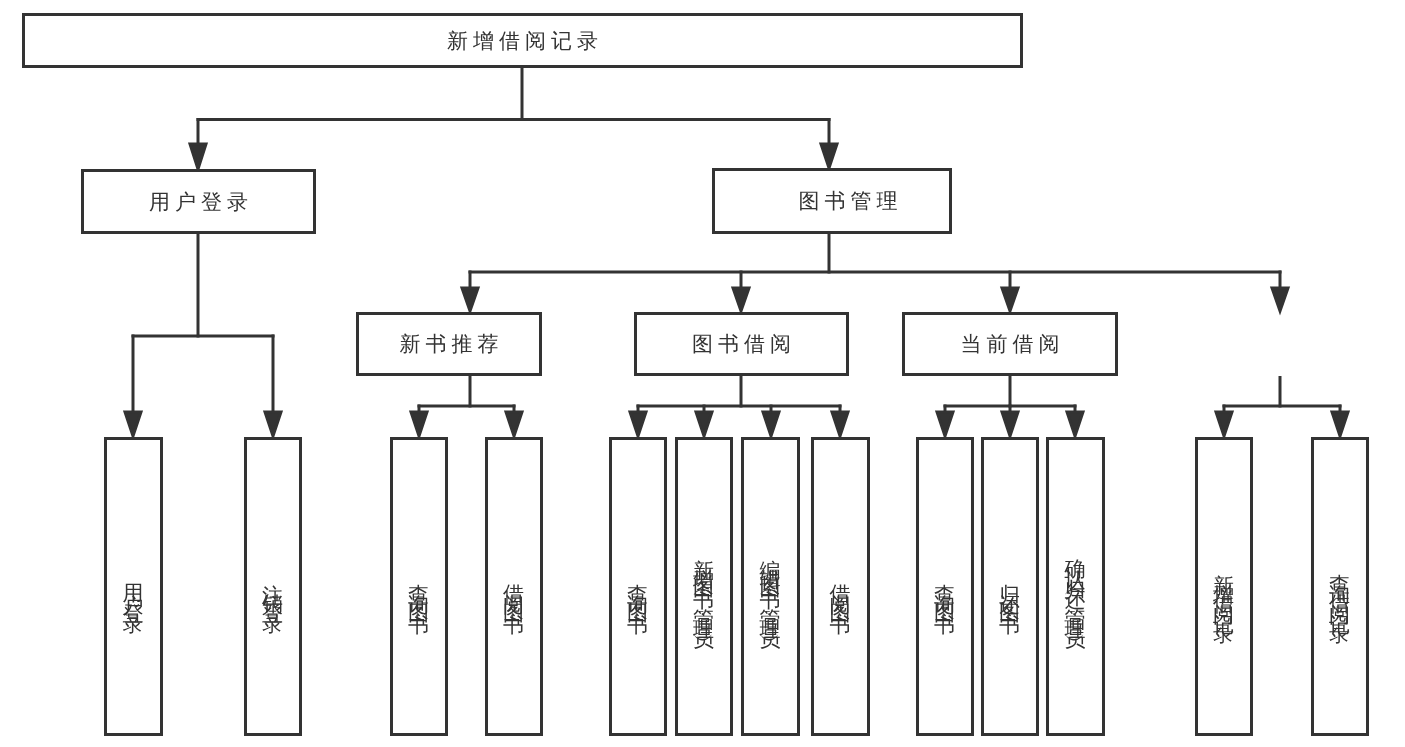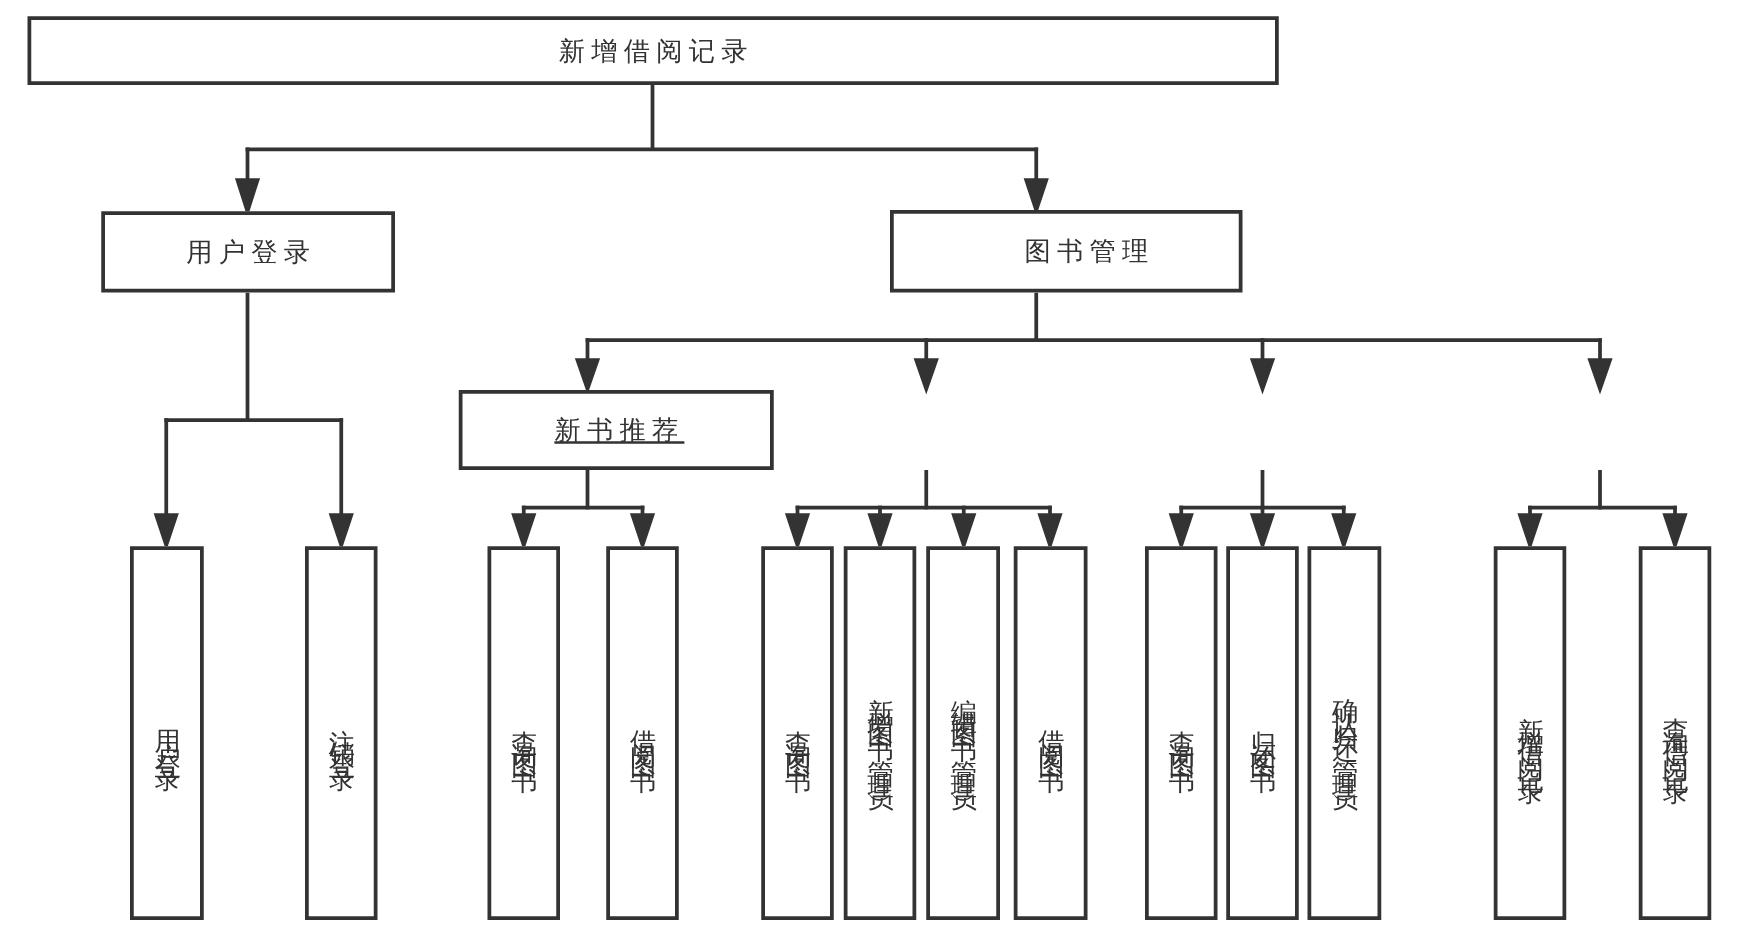--- a/index.html
+++ b/index.html
@@ -45,22 +45,22 @@
     writing-mode: vertical-rl;
     font-size: 21px;
     line-height: 1.1;
     letter-spacing: 10px;
     color: #333333;
     white-space: nowrap;
   }
   
   .n-root    { left: 22px;   top: 13px;  width: 1001px; height: 55px; }
   .n-login   { left: 81px;   top: 169px; width: 235px;  height: 65px; }
-  .n-mgmt    { left: 712px;  top: 168px; width: 282px;  height: 66px; padding-left: 32px; }
-  .n-sec1    { left: 367px;  top: 312px; width: 252px;  height: 64px; text-decoration: underline; }
+  .n-mgmt    { left: 712px;  top: 168px; width: 240px;  height: 66px; padding-left: 32px; }
+  .n-sec1    { left: 356px;  top: 312px; width: 186px;  height: 64px; }
   .n-sec2    { left: 634px;  top: 312px; width: 215px;  height: 64px; }
   .n-sec3    { left: 902px;  top: 312px; width: 216px;  height: 64px; }
   .n-sec4    { left: 1172px; top: 312px; width: 216px;  height: 64px; }
   .col       { top: 437px; height: 299px; }
   .c-log1    { left: 104px;  width: 59px; }
   .c-log2    { left: 244px;  width: 58px; }
   .c-new1    { left: 390px;  width: 58px; }
   .c-new2    { left: 485px;  width: 58px; }
   .c-bor1    { left: 609px;  width: 58px; }
   .c-bor2    { left: 675px;  width: 58px; }
@@ -158,20 +158,26 @@
   <div class="box n-login">
     <span class="hlabel">用户登录</span>
   </div>
   <div class="box n-mgmt">
     <span class="hlabel">图书管理</span>
   </div>
 
   <div class="box n-sec1">
     <span class="hlabel">新书推荐</span>
   </div>
+  <div class="box n-sec2">
+    <span class="hlabel">图书借阅</span>
+  </div>
+  <div class="box n-sec3">
+    <span class="hlabel">当前借阅</span>
+  </div>
 
   <div class="box col c-log1">
     <span class="vlabel">用户登录</span>
   </div>
   <div class="box col c-log2">
     <span class="vlabel">注销登录</span>
   </div>
 
   <div class="box col c-new1">
     <span class="vlabel">查询图书</span>

